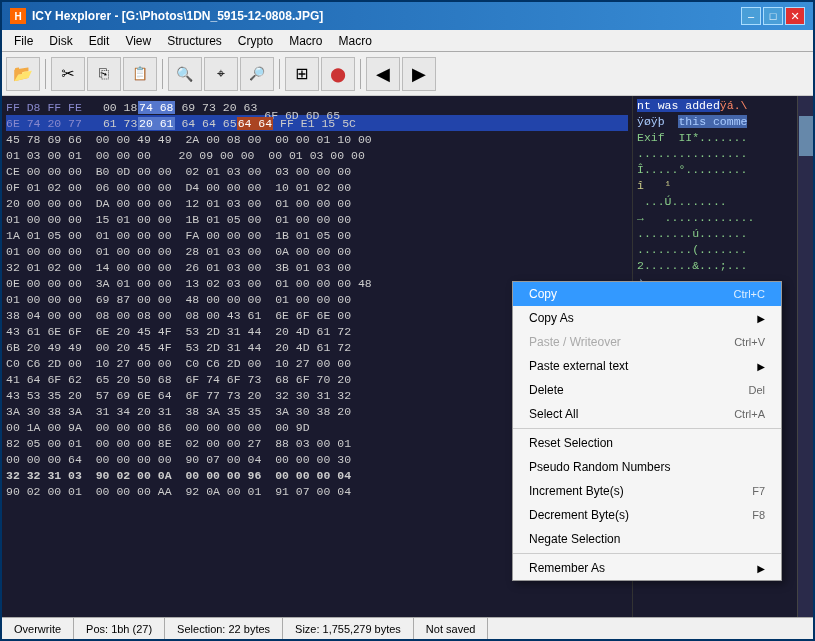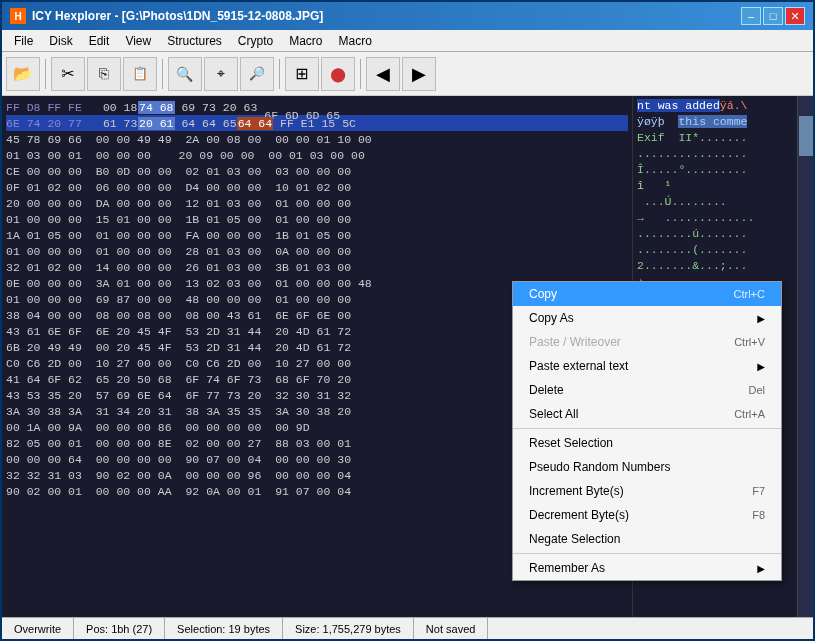--- a/index.html
+++ b/index.html
@@ -334,21 +334,21 @@
           <div class="hex-row">
             <span style="color:#cccccc;">00 1A 00 9A&nbsp;&nbsp;00 00 00 86&nbsp;&nbsp;00 00 00 00&nbsp;&nbsp;00 9D</span>
           </div>
           <div class="hex-row">
             <span style="color:#cccccc;">82 05 00 01&nbsp;&nbsp;00 00 00 8E&nbsp;&nbsp;02 00 00 27&nbsp;&nbsp;88 03 00 01</span>
           </div>
           <div class="hex-row">
             <span style="color:#cccccc;">00 00 00 64&nbsp;&nbsp;00 00 00 00&nbsp;&nbsp;90 07 00 04&nbsp;&nbsp;00 00 00 30</span>
           </div>
           <div class="hex-row">
-            <span style="color:#cccccc;">32 32 31 03&nbsp;&nbsp;90 02 00 0A&nbsp;&nbsp;00 00 00 96&nbsp;&nbsp;00 00 00 04</span>
+            <span style="color:#cccccc;font-weight:bold;">32 32 31 03&nbsp;&nbsp;90 02 00 0A&nbsp;&nbsp;00 00 00 96&nbsp;&nbsp;00 00 00 04</span>
           </div>
           <div class="hex-row">
             <span style="color:#cccccc;">90 02 00 01&nbsp;&nbsp;00 00 00 AA&nbsp;&nbsp;92 0A 00 01&nbsp;&nbsp;91 07 00 04</span>
           </div>
         </div>
 
         <div style="width:165px;background:#1a1a2e;border-left:1px solid #333;font-family:'Courier New',monospace;font-size:11.5px;color:#88cc88;padding:3px 4px;overflow:hidden;">
           <div class="text-row"><span style="background:#2244aa;color:white;">nt was added</span><span style="color:#ff8866;">ÿá.\</span></div>
           <div class="text-row" style="color:#aaccff;">ÿøÿþ&nbsp; <span style="background:#4466aa;">this comme</span></div>
           <div class="text-row">Exif&nbsp; II*.......</div>
@@ -434,21 +434,21 @@
   </div>
 
   <div class="status-bar">
     <div class="status-item">
       <span>Overwrite</span>
     </div>
     <div class="status-item">
       <span>Pos: 1bh (27)</span>
     </div>
     <div class="status-item">
-      <span>Selection: 19 bytes</span>
+      <span>Selection: 22 bytes</span>
     </div>
     <div class="status-item">
       <span>Size: 1,755,279 bytes</span>
     </div>
     <div class="status-item">
       <span>Not saved</span>
     </div>
   </div>
 </div>
 

